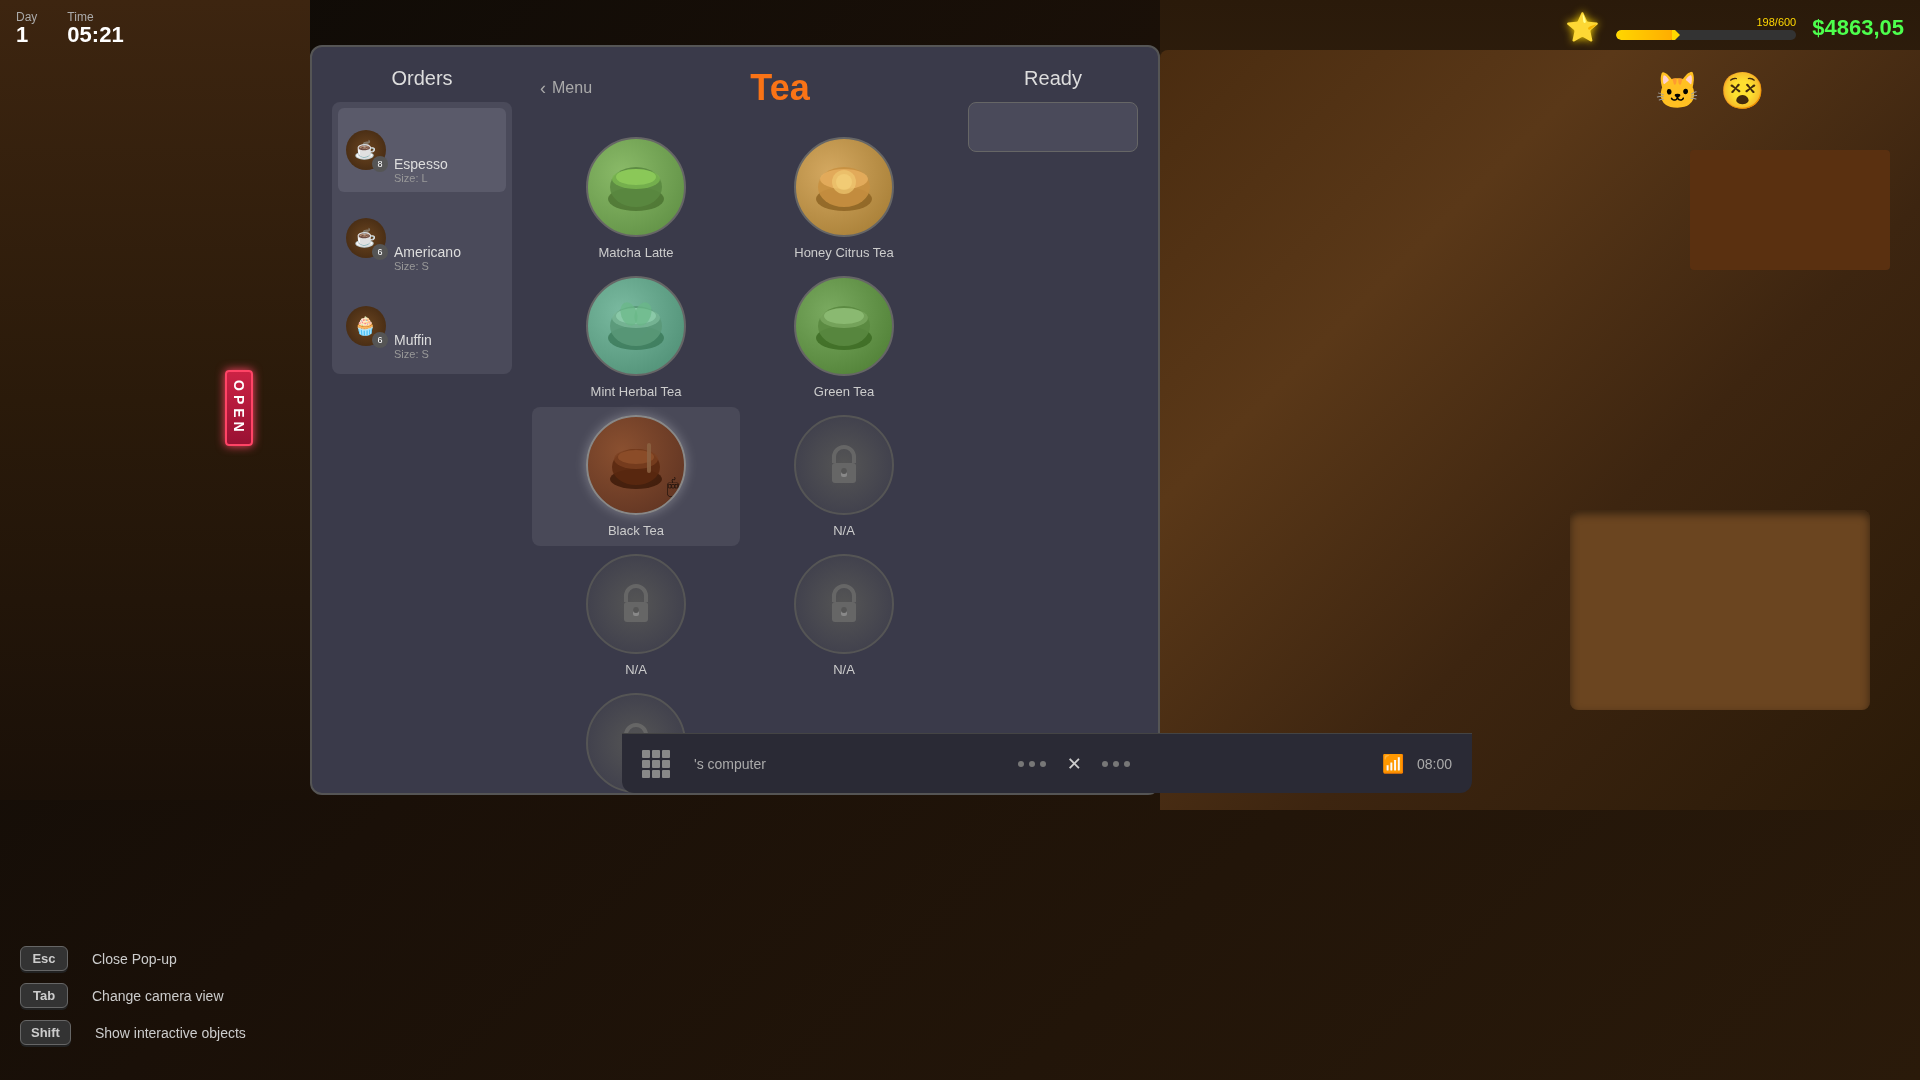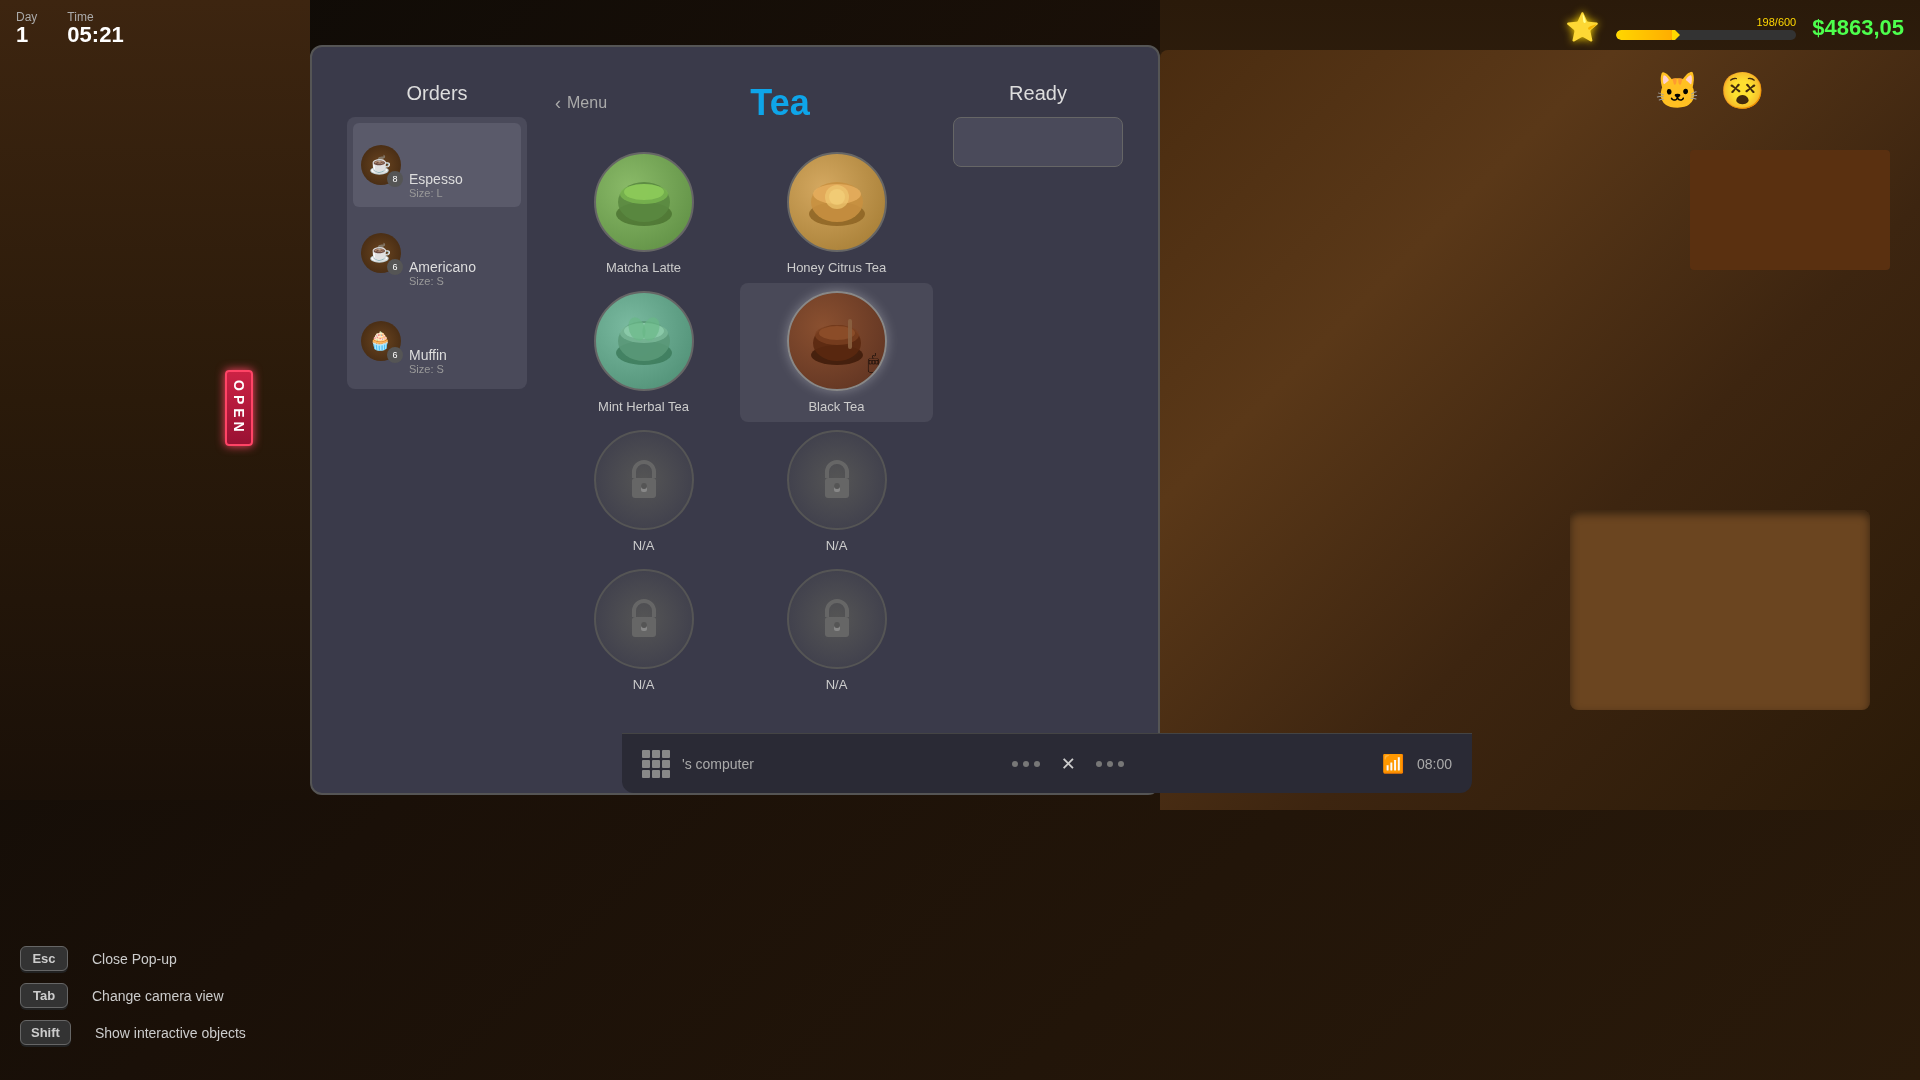--- a/index.html
+++ b/index.html
@@ -207,21 +207,21 @@
       border: 2px solid #555;
       z-index: 50;
       display: flex;
       flex-direction: column;
     }
 
     
     .popup-content {
       display: flex;
       flex: 1;
-      padding: 35px;
+      padding: 20px;
       gap: 20px;
       overflow: hidden;
     }
 
     
     .orders-panel {
       width: 180px;
       flex-shrink: 0;
     }
 
@@ -325,21 +325,21 @@
       border-radius: 4px;
     }
 
     .back-chevron {
       font-size: 18px;
       color: #aaa;
     }
 
     .menu-title {
       font-size: 36px;
-      color: #0ea5e9;
+      color: #f97316;
       font-weight: bold;
       flex: 1;
       text-align: center;
     }
 
     .items-grid {
       display: grid;
       grid-template-columns: repeat(2, 1fr);
       flex: 1;
       align-content: start;
@@ -447,21 +447,21 @@
       display: flex;
       align-items: center;
       justify-content: space-between;
       padding: 0 20px;
       border-top: 1px solid #444;
     }
 
     .taskbar-left {
       display: flex;
       align-items: center;
-      gap: 12px;
+      gap: 24px;
       justify-content: flex-end;
     }
 
     .grid-icon {
       display: grid;
       grid-template-columns: repeat(3, 8px);
       gap: 2px;
     }
 
     .grid-dot {
@@ -691,20 +691,31 @@
               <ellipse cx="35" cy="22" rx="24" ry="10" fill="#7ab898" opacity="0.8"></ellipse>
               <ellipse cx="35" cy="20" rx="20" ry="8" fill="#9ad8b8" opacity="0.6"></ellipse>
               <ellipse cx="28" cy="18" rx="8" ry="12" fill="#6ab888" opacity="0.7" transform="rotate(-20 28 18)"></ellipse>
               <ellipse cx="42" cy="18" rx="8" ry="12" fill="#6ab888" opacity="0.7" transform="rotate(20 42 18)"></ellipse>
             </svg>
           </div>
           <span class="item-name">Mint Herbal Tea</span>
         </div>
 
 
+        <div class="menu-item">
+          <div class="item-circle green-circle">
+            <svg width="70" height="60" viewBox="0 0 70 60">
+              <ellipse cx="35" cy="42" rx="28" ry="12" fill="#3a6820" opacity="0.8"></ellipse>
+              <ellipse cx="35" cy="30" rx="26" ry="20" fill="#5a8840" opacity="0.9"></ellipse>
+              <ellipse cx="35" cy="22" rx="24" ry="10" fill="#7aa860" opacity="0.8"></ellipse>
+              <ellipse cx="35" cy="20" rx="20" ry="8" fill="#9ac880" opacity="0.6"></ellipse>
+            </svg>
+          </div>
+          <span class="item-name">Green Tea</span>
+        </div>
 
         <div class="menu-item" style="background: rgba(255,255,255,0.08);">
           <div class="item-circle black-circle" style="position:relative;">
             <svg width="70" height="60" viewBox="0 0 70 60">
               <ellipse cx="35" cy="44" rx="26" ry="10" fill="#3a1808" opacity="0.8"></ellipse>
               <ellipse cx="35" cy="32" rx="24" ry="18" fill="#5a2810" opacity="0.9"></ellipse>
               <ellipse cx="35" cy="24" rx="22" ry="10" fill="#7a4020" opacity="0.8"></ellipse>
               <ellipse cx="35" cy="22" rx="18" ry="7" fill="#9a5830" opacity="0.6"></ellipse>
 
               <rect x="46" y="8" width="4" height="30" rx="2" fill="#8a6040" opacity="0.9"></rect>

